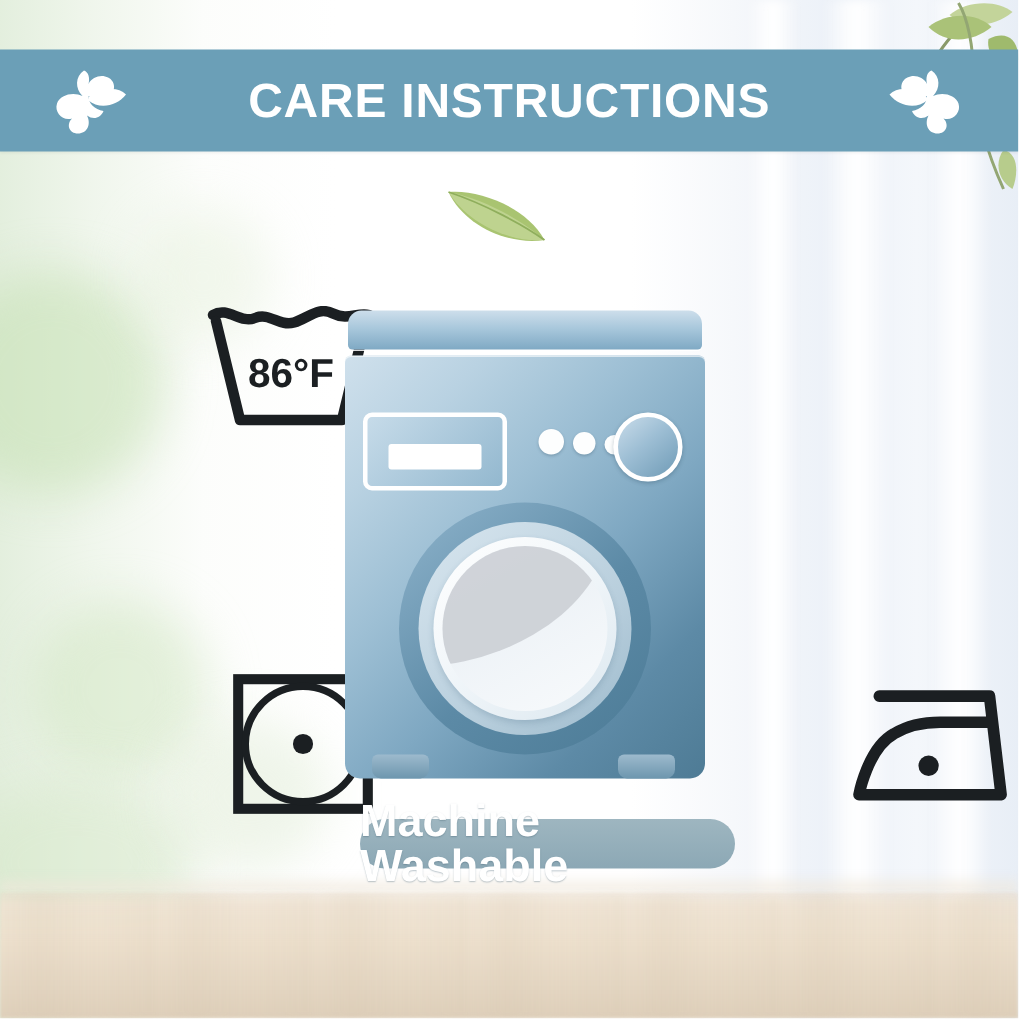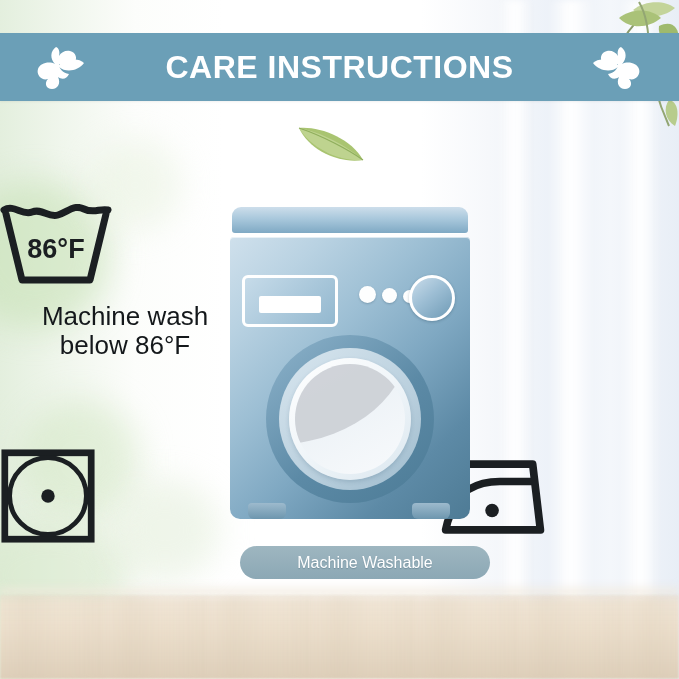--- a/index.html
+++ b/index.html
@@ -76,21 +76,21 @@
     line-height:1;white-space:nowrap;
   }
   .fleur{position:absolute;top:50%;transform:translateY(-50%);width:56px;height:48px;}
   .fleur.left{left:30px;}
   .fleur.right{left:591px;}
   .fleur.left svg{transform:scaleX(-1);}
 
   
   .block{position:absolute;text-align:center;}
   .block .glyph{
-    display:flex;align-items:center;justify-content:flex-start;
+    display:flex;align-items:center;justify-content:flex-end;
     height:100px;
   }
   .block .caption{
     margin-top:6px;
     font-size:26px;line-height:1.12;color:#14181b;
     white-space:pre-line;
   }
   #blk-wash{left:0;width:250px;top:196px;}
   #blk-bleach{left:436px;width:243px;top:196px;}
   #blk-dry{left:0;width:250px;top:446px;}
@@ -174,22 +174,23 @@
   .m-foot.l{left:18px;}
   .m-foot.r{left:182px;}
 
   .badge{
     position:absolute;left:240px;top:546px;width:250px;height:33px;
     border-radius:17px;
     background:linear-gradient(to bottom,#9eb6c0,#8ca8b5);
     display:flex;align-items:center;justify-content:center;
   }
   .badge-label{
-    color:#ffffff;font-size:16px;line-height:1;
+    color:#ffffff;font-size:30px;line-height:1;
     text-shadow:0 1px 1px rgba(60,90,105,.35);
+    font-weight:bold;
   }
 
   
   .leaf-float{position:absolute;left:295px;top:120px;width:72px;height:46px;}
   .leaves-tr{position:absolute;right:0;top:0;width:120px;height:150px;}
 </style>
 </head>
 <body>
 
 <div id="stage">
@@ -247,22 +248,20 @@
   </div>
 
   <div class="block" id="blk-wash">
     <div class="glyph">
       <svg viewBox="0 0 112 84" width="112" height="84">
         <path d="M4 6 C14 0 22 12 32 8 C42 4 48 14 58 11 C68 8 74 0 84 5 C94 10 100 4 108 6" stroke="#1b1f22" stroke-width="7" fill="none" stroke-linecap="round"></path>
         <path d="M6 10 L22 76 L90 76 L106 10" stroke="#1b1f22" stroke-width="7" fill="none" stroke-linejoin="round" stroke-linecap="round"></path>
         <text x="56" y="54" text-anchor="middle" font-family="'Liberation Sans',sans-serif" font-size="27" font-weight="bold" fill="#1b1f22">86°F</text>
       </svg>
     </div>
-    <div class="caption">Machine wash
-below 86°F</div>
   </div>
 
 
   <div class="block" id="blk-dry">
     <div class="glyph">
       <svg viewBox="0 0 100 100" width="96" height="96">
         <rect x="5" y="5" width="90" height="90" stroke="#1b1f22" stroke-width="7" fill="none"></rect>
         <circle cx="50" cy="50" r="40" stroke="#1b1f22" stroke-width="5" fill="none"></circle>
         <circle cx="50" cy="50" r="7" fill="#1b1f22"></circle>
       </svg>

